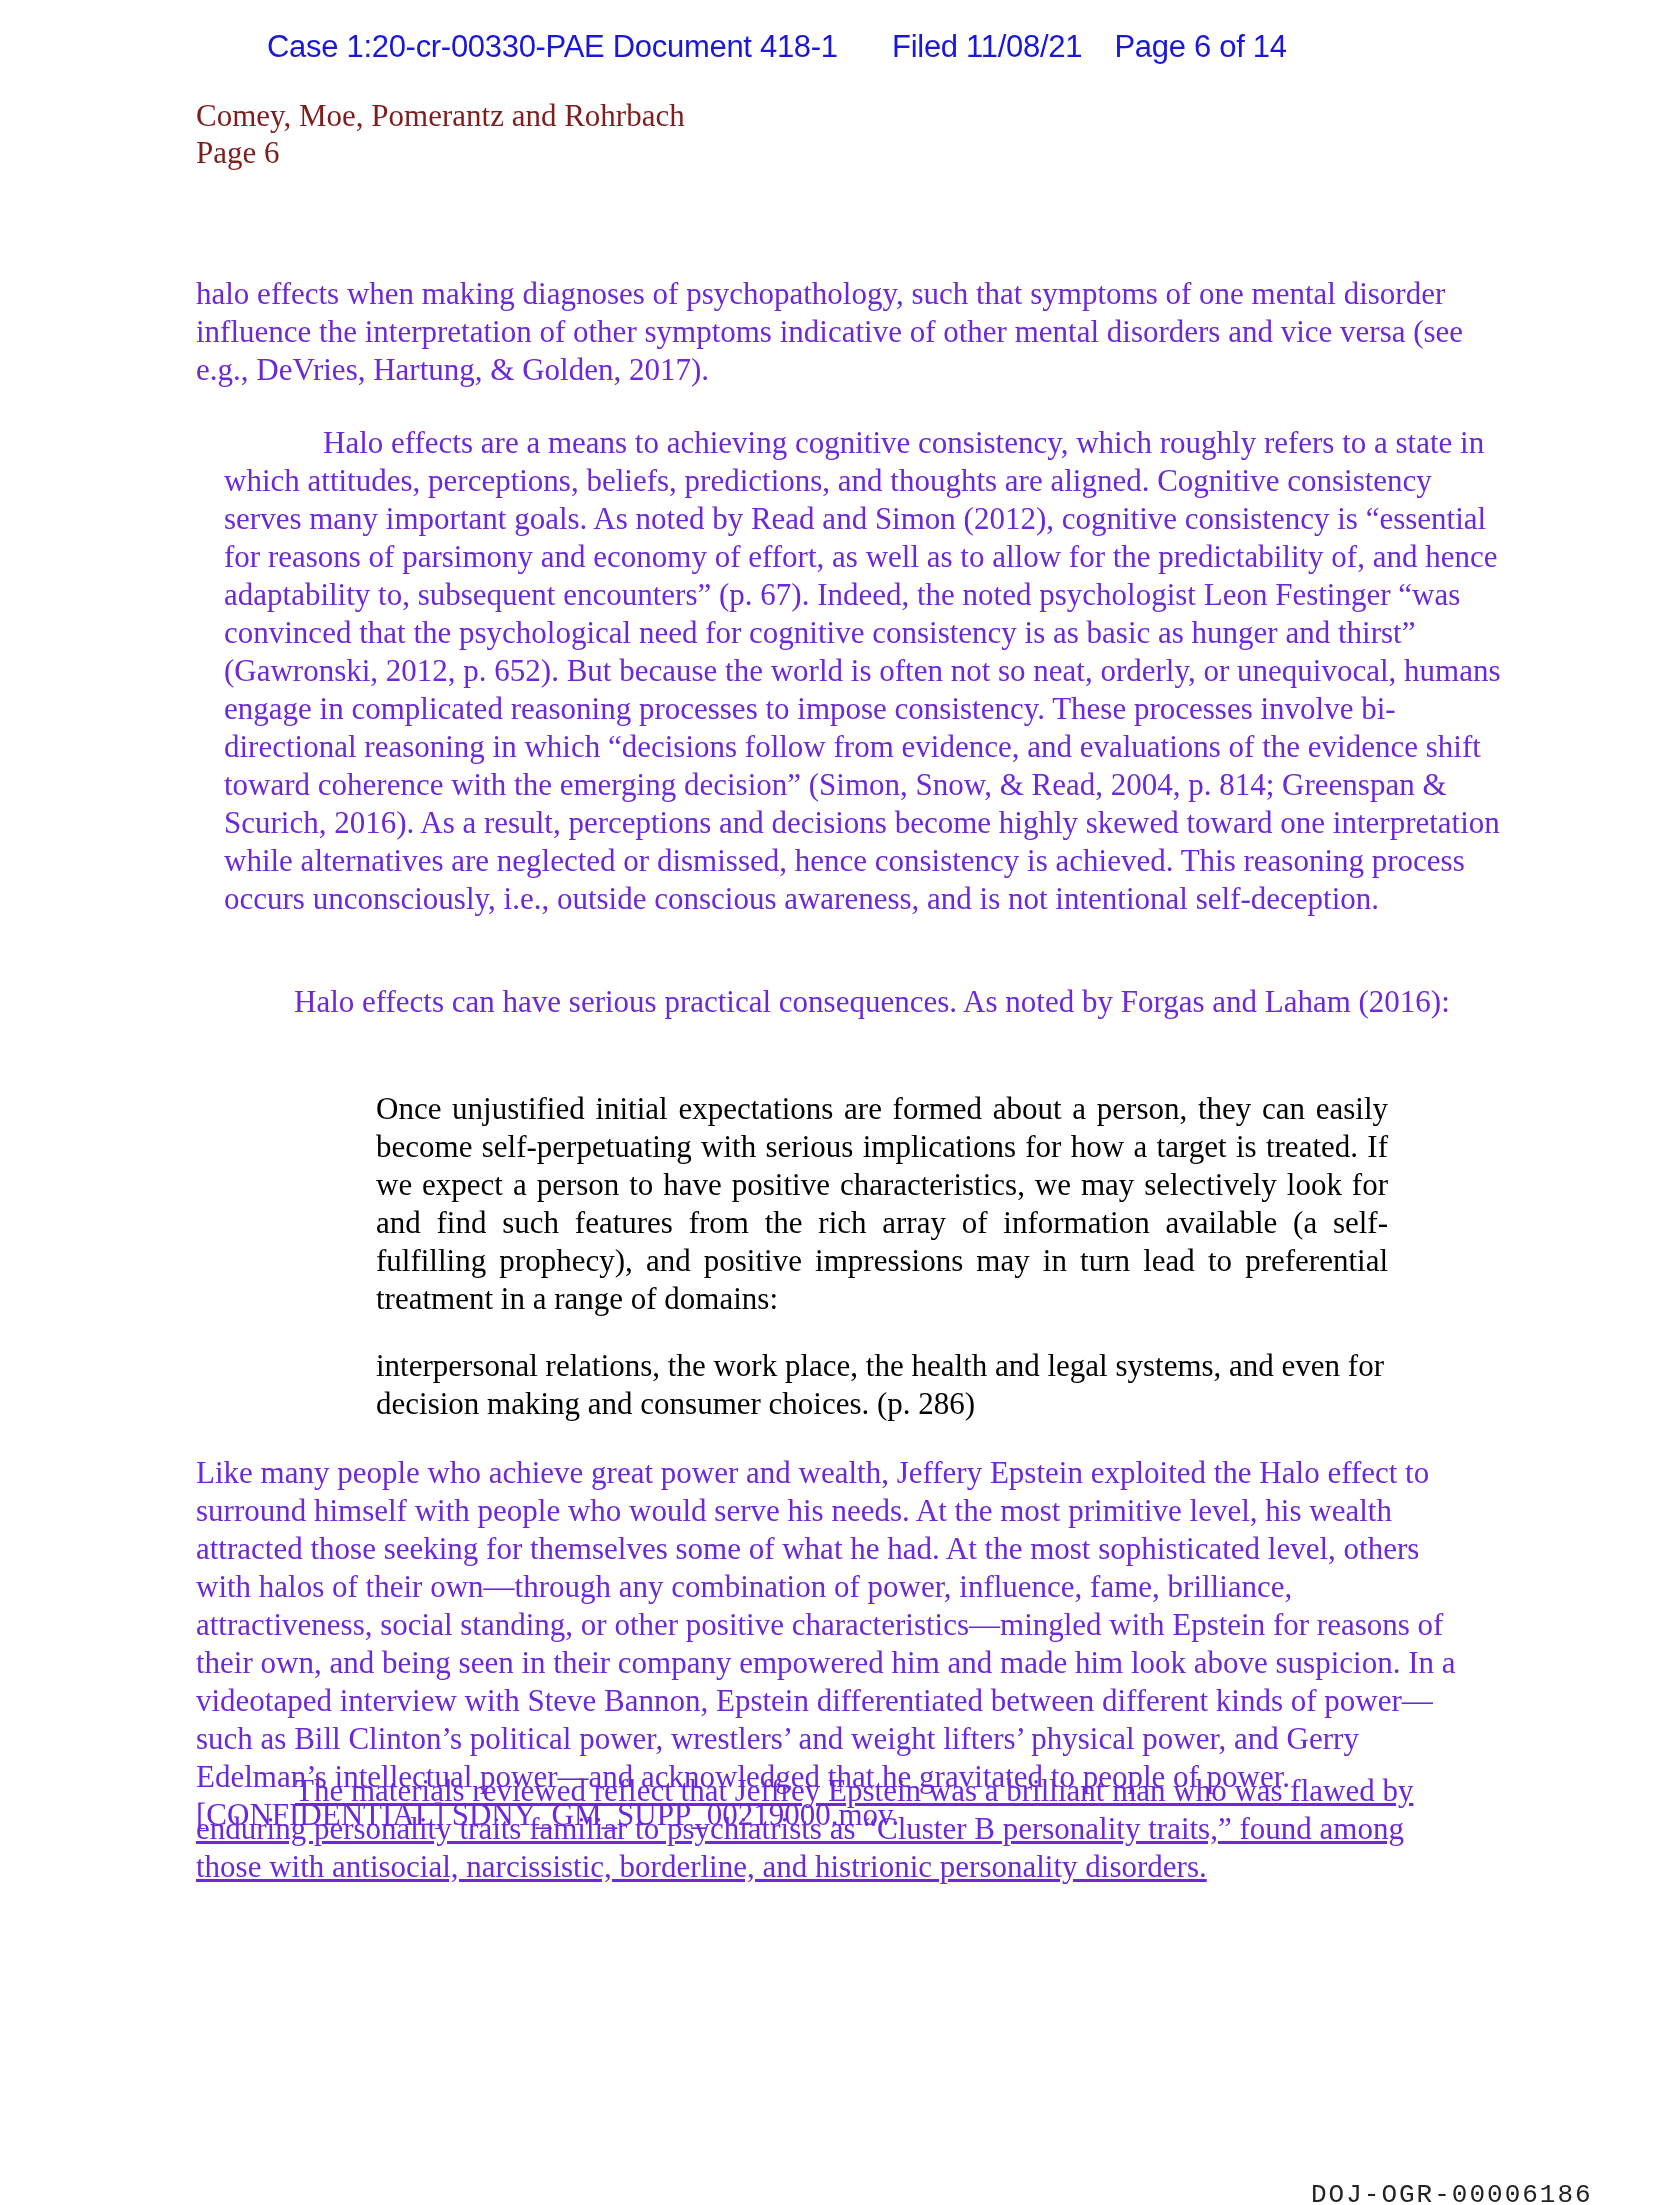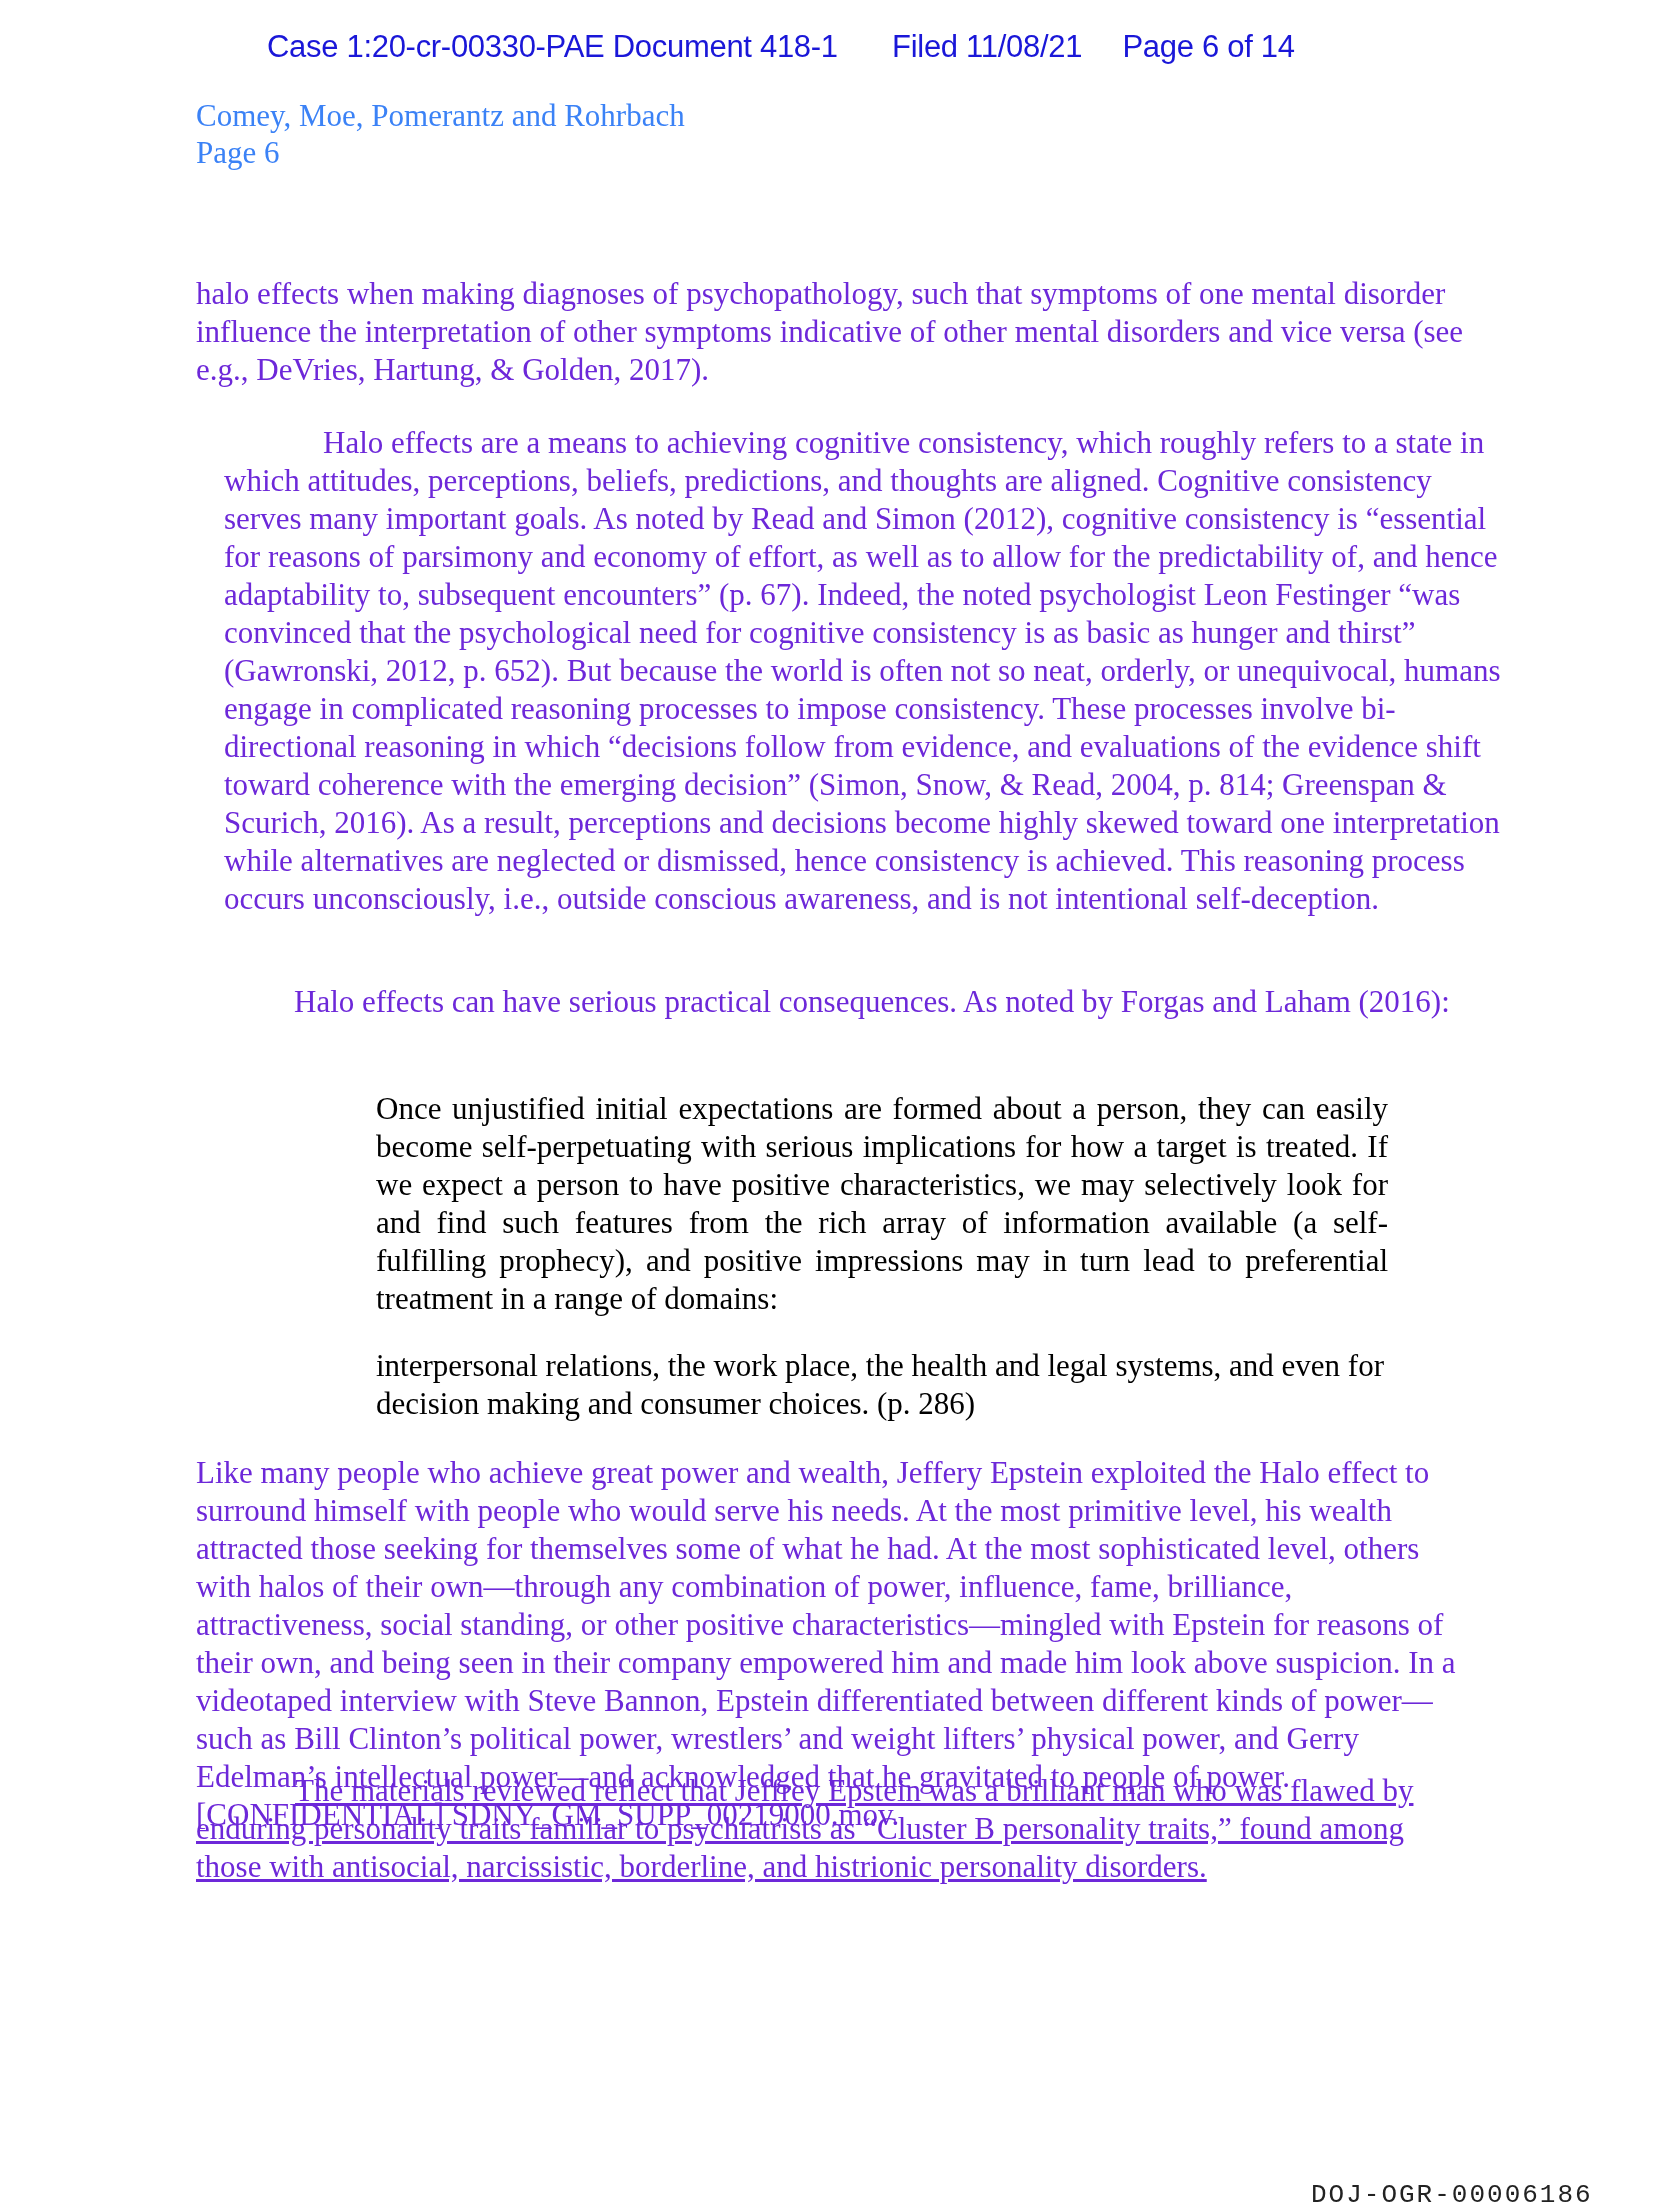--- a/index.html
+++ b/index.html
@@ -6,24 +6,24 @@
   body { width: 1675px; height: 2205px; position: relative; overflow: hidden; }
   .page { position: absolute; inset: 0; background: #ffffff; }
   .case-header {
     position: absolute; top: 29px; left: 267px; width: 1182px;
     font-family: "Liberation Sans", sans-serif; font-size: 31px; color: #1a17d8;
     white-space: nowrap; letter-spacing: -0.3px;
   }
   .case-header span { display: inline-block; }
   .case-header .case { }
   .case-header .doc { margin-right: 46px; }
-  .case-header .filed { margin-right: 32px; }
+  .case-header .filed { margin-right: 24px; }
   .letter-head {
     position: absolute; top: 97px; left: 196px;
-    font-family: "Liberation Serif", serif; font-size: 31px; line-height: 37px; color: #3b82f6;
+    font-family: "Liberation Serif", serif; font-size: 31px; line-height: 37px; color: #7f1d1d;
   }
   .letter-head div { white-space: nowrap; }
   .body-text {
     position: absolute; left: 196px; width: 1278px;
     font-family: "Liberation Serif", serif; font-size: 31px; line-height: 38px; color: #6d28d9;
   }
   .body-text p { margin: 0; }
   .p1 { top: 275px; }
   .p2 { top: 424px; text-indent: 99px; margin-left: 28px; }
   .p3 { top: 983px; left: 294px; width: 1182px; }

